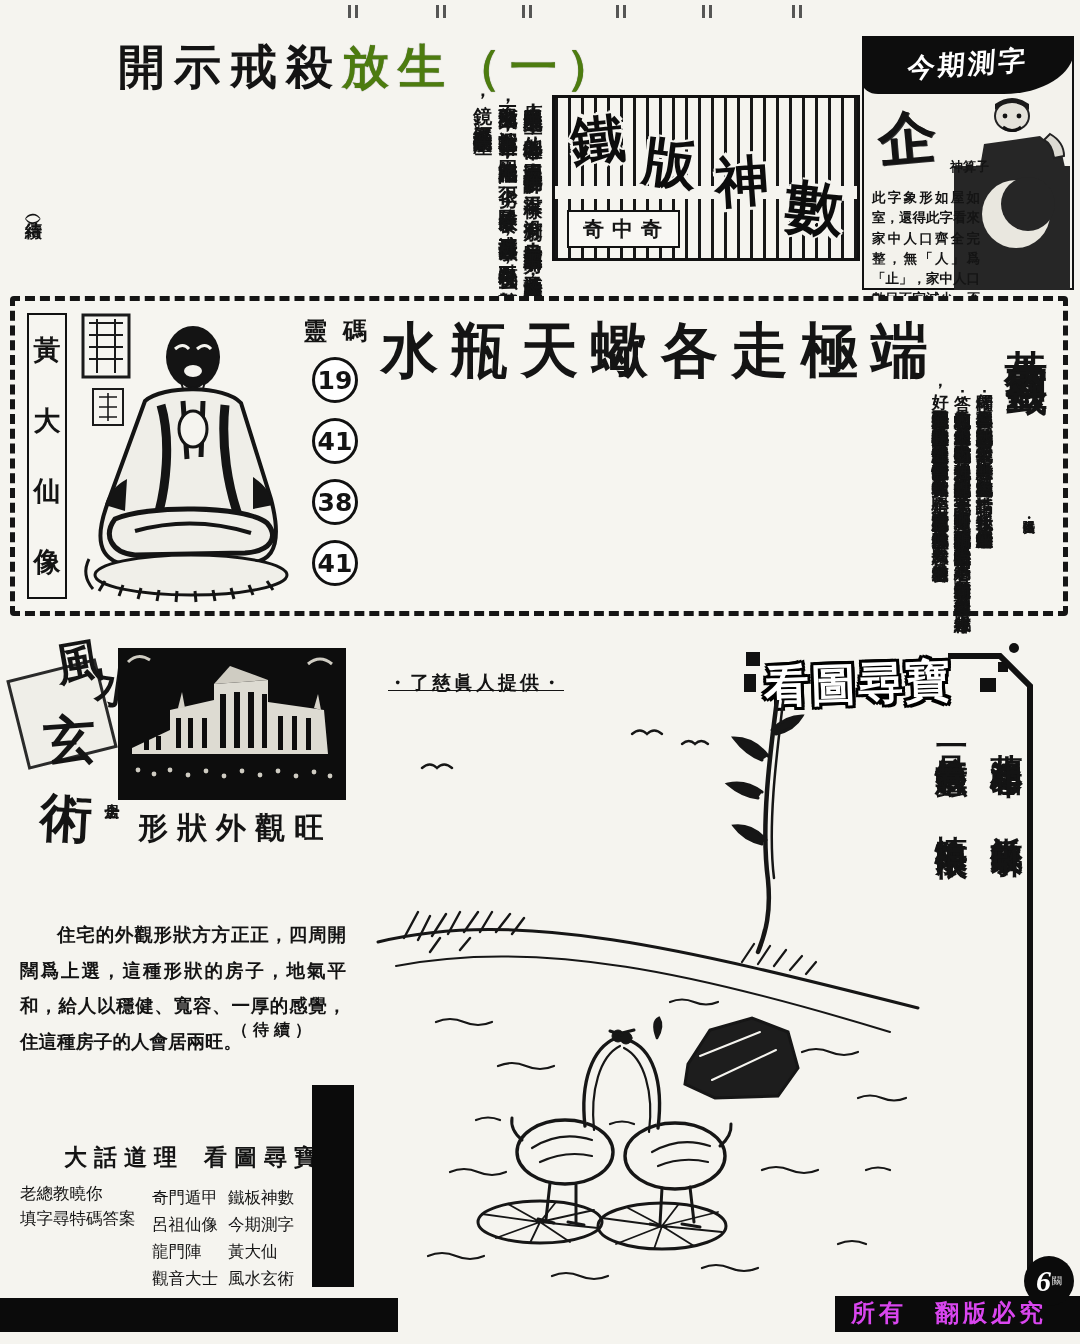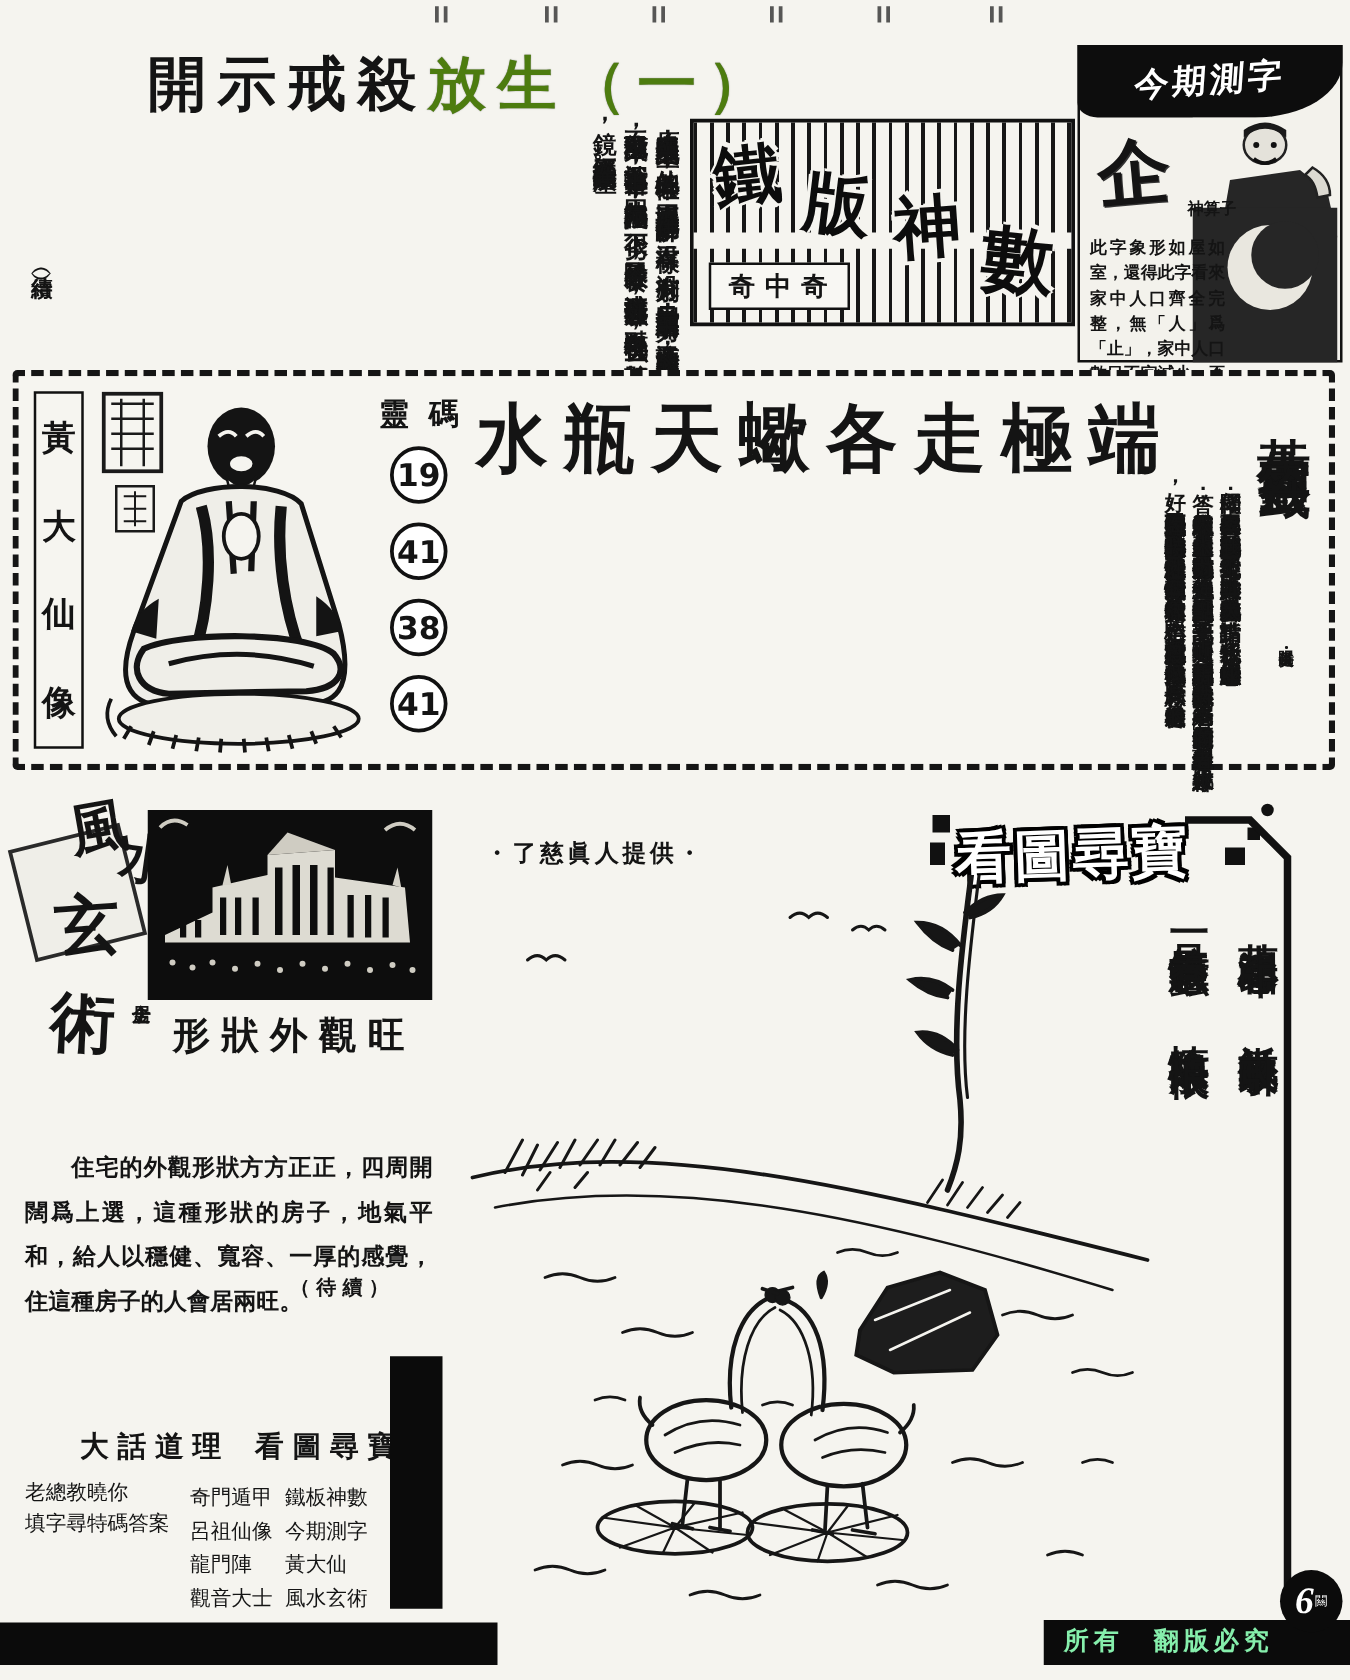--- a/index.html
+++ b/index.html
@@ -77,21 +77,21 @@
   .credit { font-size:19px; font-weight:600; letter-spacing:3px; white-space:nowrap; }
   .treasure-title-box { overflow:hidden; }
   .treasure-title { font-size:45px; font-weight:bold; color:#fff; letter-spacing:2px;
     white-space:nowrap; transform:rotate(-2deg);
     text-shadow:-3px -3px 0 #000, 3px -3px 0 #000, -3px 3px 0 #000, 3px 3px 0 #000,
                 0 -3px 0 #000, 0 3px 0 #000, -3px 0 0 #000, 3px 0 0 #000; }
   .ink-patch { position:absolute; background:#111; }
   .poem { font-size:32px; font-weight:bold; line-height:1.72; letter-spacing:2px; }
 
   .black-bar { background:#0b0b0b; }
-  .copyright { color:#86efac; font-size:20px; font-weight:bold; letter-spacing:4px;
+  .copyright { color:#d946ef; font-size:24px; font-weight:bold; letter-spacing:4px;
     line-height:34px; padding-left:16px; white-space:nowrap; }
   .badge { width:50px; height:50px; background:#0b0b0b; border-radius:50%;
     display:flex; align-items:center; justify-content:center; color:#fff; }
   .badge .n { font-size:30px; font-weight:bold; font-style:italic; }
   .badge .s { font-size:10px; margin-left:1px; }
 
   .tick { width:10px; height:13px; border-left:3px solid #222; border-right:3px solid #222;
     opacity:.75; }
   svg { display:block; }
 </style>
@@ -263,21 +263,21 @@
   <div class="abs idx-item" style="left:152px; top:1214px;">呂祖仙像</div>
   <div class="abs idx-item" style="left:152px; top:1241px;">龍門陣</div>
   <div class="abs idx-item" style="left:152px; top:1268px;">觀音大士</div>
   <div class="abs idx-item" style="left:228px; top:1187px;">鐵板神數</div>
   <div class="abs idx-item" style="left:228px; top:1214px;">今期測字</div>
   <div class="abs idx-item" style="left:228px; top:1241px;">黃大仙</div>
   <div class="abs idx-item" style="left:228px; top:1268px;">風水玄術</div>
 
   <div class="abs black-bar" style="left:312px; top:1085px; width:42px; height:202px;"></div>
 
-  <div class="abs credit" style="left:388px; top:670px;">・了慈眞人提供・</div>
+  <div class="abs credit" style="left:388px; top:670px;text-decoration:underline;">・了慈眞人提供・</div>
 
   <div class="abs treasure-title-box" style="left:742px; top:644px; width:272px; height:70px;">
     <div class="ink-patch" style="left:4px; top:8px; width:14px; height:14px;"></div>
     <div class="ink-patch" style="left:2px; top:30px; width:12px; height:18px;"></div>
     <div class="ink-patch" style="left:238px; top:34px; width:16px; height:14px;"></div>
     <div class="ink-patch" style="left:256px; top:18px; width:10px; height:10px;"></div>
     <div class="abs treasure-title" style="left:22px; top:10px;">看圖尋寶</div>
   </div>
 
   <svg class="abs" style="left:930px; top:640px;" width="120" height="656" viewBox="0 0 120 656">

